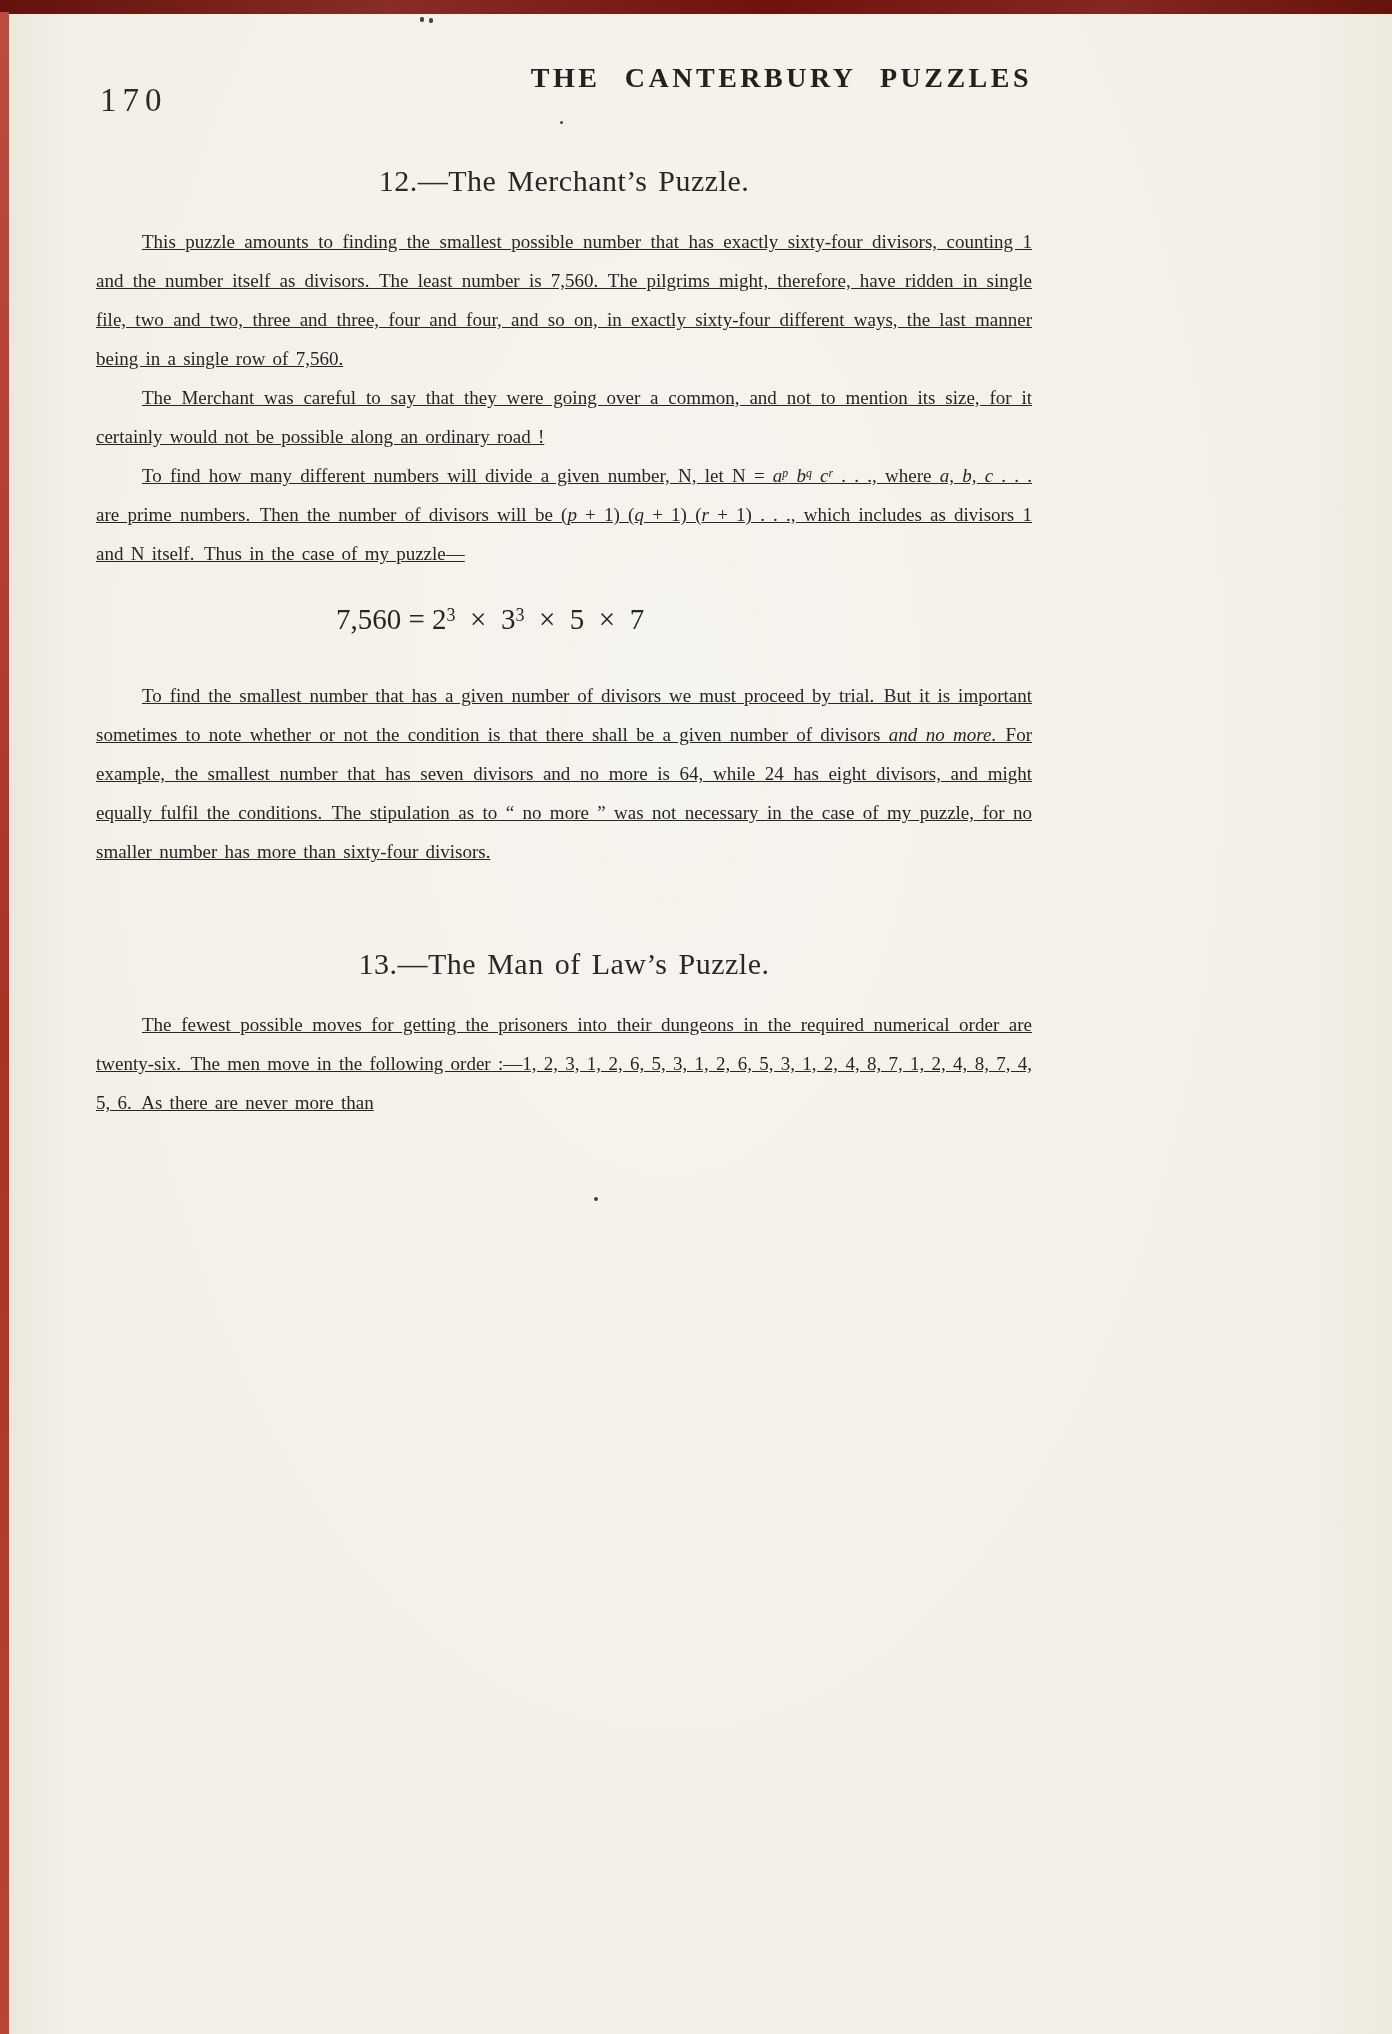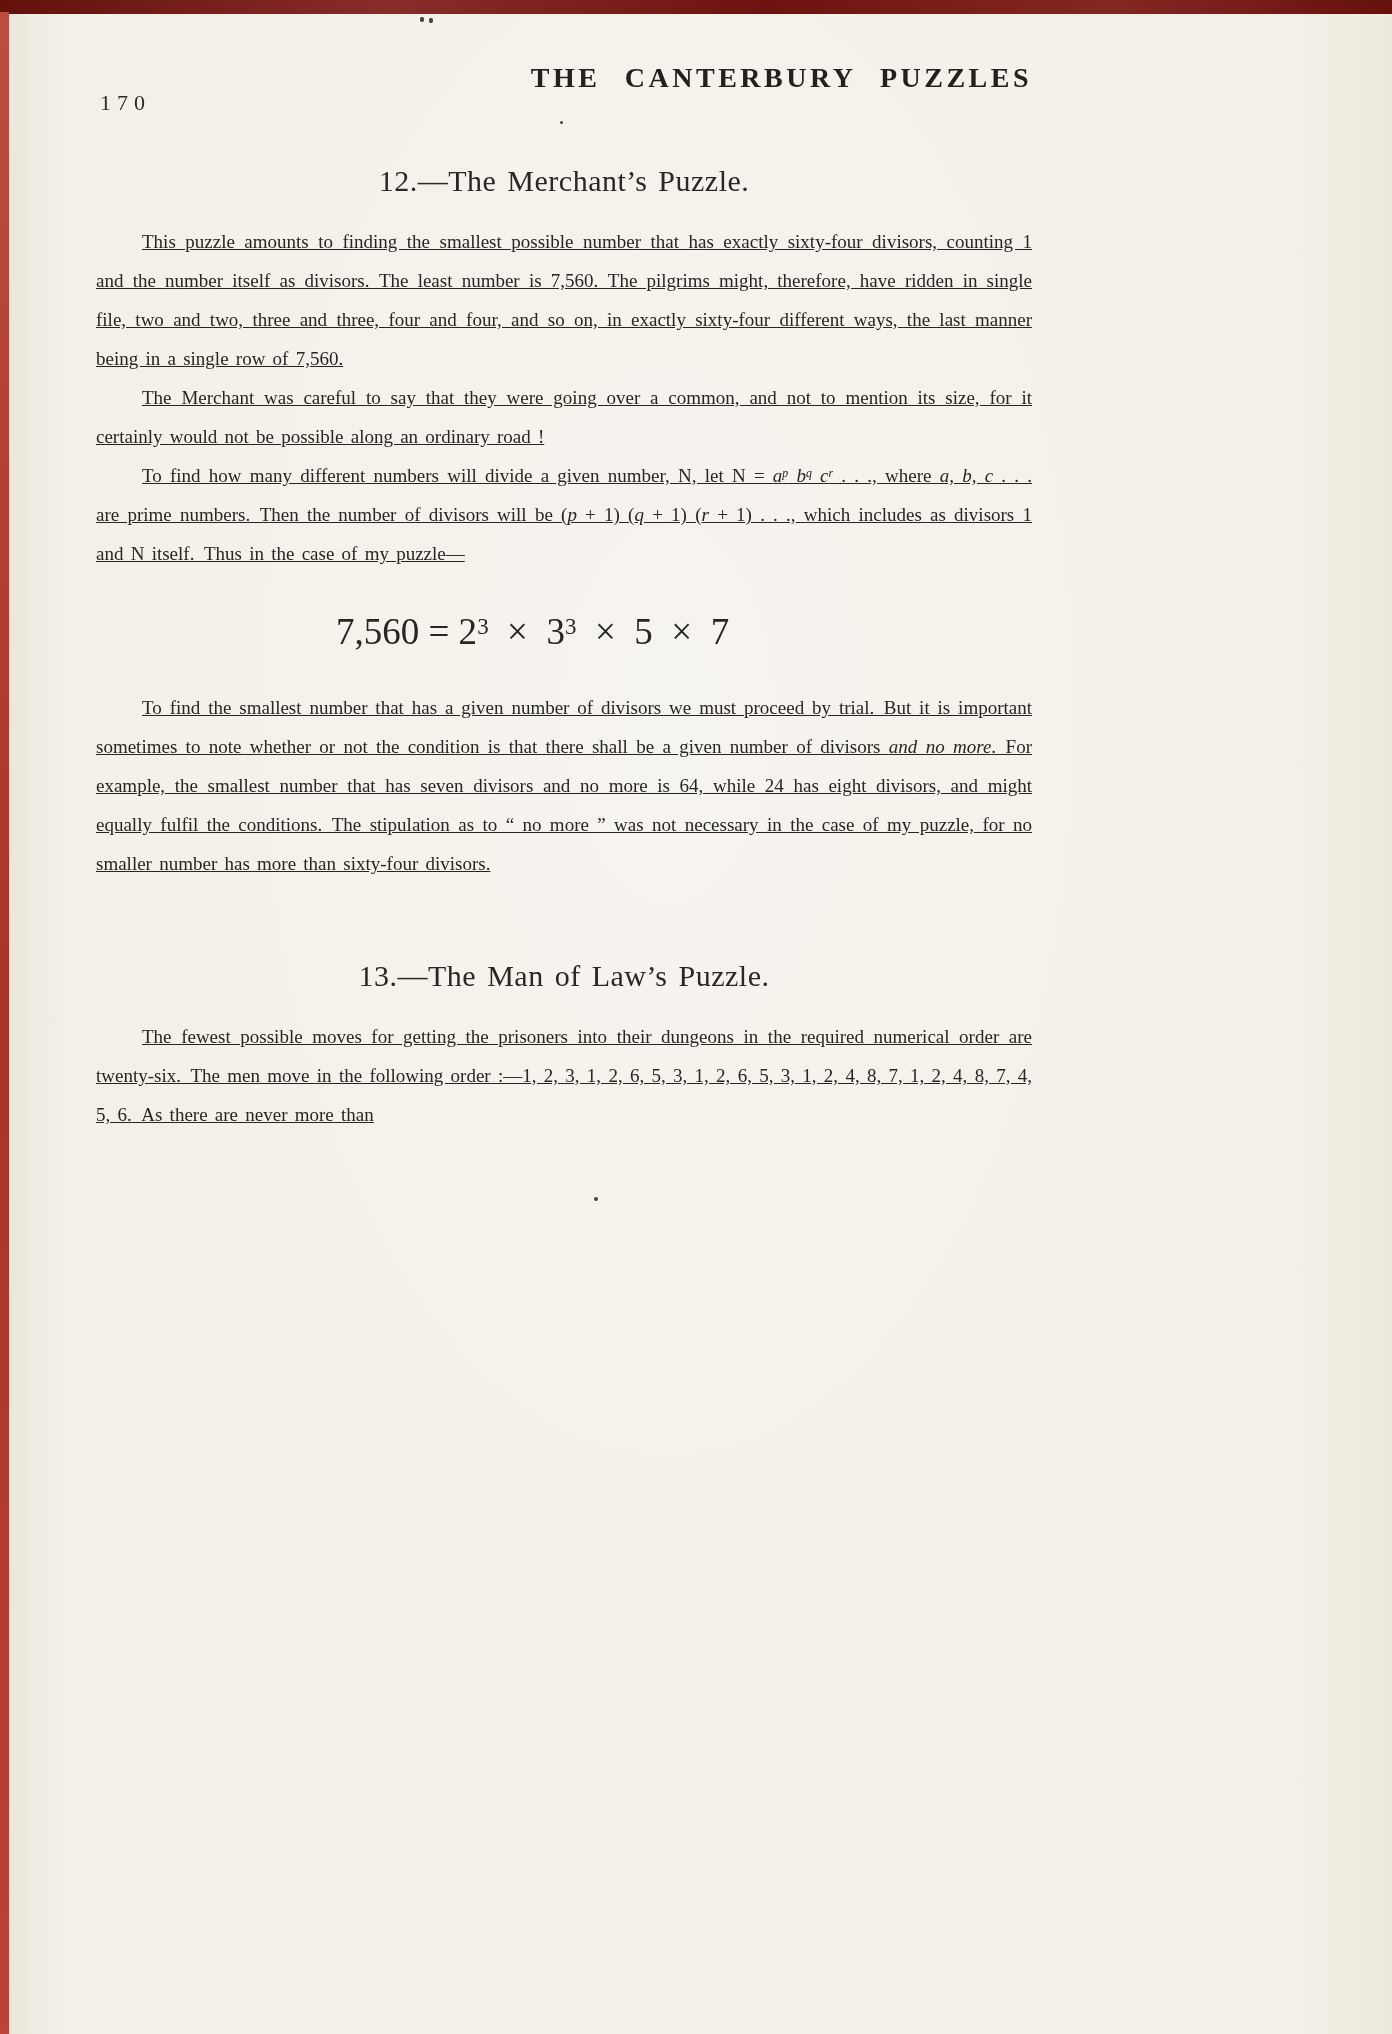--- a/index.html
+++ b/index.html
@@ -23,41 +23,41 @@
     position: absolute; top: 0; left: 0; width: 100%; height: 14px;
     background: linear-gradient(90deg, rgba(0,0,0,0.18), rgba(255,255,255,0.10) 28%, rgba(0,0,0,0.10) 55%, rgba(255,255,255,0.08) 80%, rgba(0,0,0,0.16)), var(--edge-top, #7a150e);
   }
   .edge-left {
     position: absolute; top: 12px; left: 0; width: 9px; height: calc(100% - 12px);
     background: linear-gradient(180deg, rgba(255,255,255,0.10), rgba(0,0,0,0.08) 50%, rgba(255,255,255,0.06)), var(--edge-left, #b5382a);
   }
   .content { position: absolute; left: 96px; top: 54px; width: 936px; }
   .pagehead { position: relative; height: 66px; }
   .page-number {
-    position: absolute; left: 4px; top: 36px;
-    font-size: 22px; letter-spacing: 6px; color: #2c2a24; text-align: right;
+    position: absolute; left: 4px; top: 28px;
+    font-size: 33px; letter-spacing: 6px; color: #2c2a24; text-align: right;
   }
   .running-title {
     position: absolute; left: 0; right: 0; top: 8px; margin: 0;
     text-align: right; font-size: 28px; font-weight: 700;
     letter-spacing: 3.5px; word-spacing: 14px; color: #23211c;
   }
   .section-heading {
     text-align: center; font-weight: 400;
     font-size: 30px; margin: 44px 0 24px; color: #2a2822;
     letter-spacing: 0.5px; word-spacing: 3px;
   }
   section + section .section-heading { margin-top: 76px; }
   .paragraph {
     margin: 0; font-size: 19px; line-height: 39px;
     text-align: justify; text-indent: 46px; word-spacing: 2.5px; text-decoration: underline;
   }
   .math-block {
-    margin: 38px 0 36px; padding-left: 214px;
-    font-size: 37px; line-height: 41px;
+    margin: 26px 0 36px; padding-left: 214px;
+    font-size: 29px; line-height: 41px;
   }
   .math-line { white-space: pre; }
   .math-line:first-child { margin-left: 26px; }
   sup { font-size: 62%; line-height: 0; vertical-align: baseline; position: relative; top: -0.45em; }
   .speck { position: absolute; background: #47433a; border-radius: 50%; }
   .speck-pair { box-shadow: 9px 1px 0 0 #47433a; border-radius: 40%; }
 </style>
 </head>
 <body>
 

